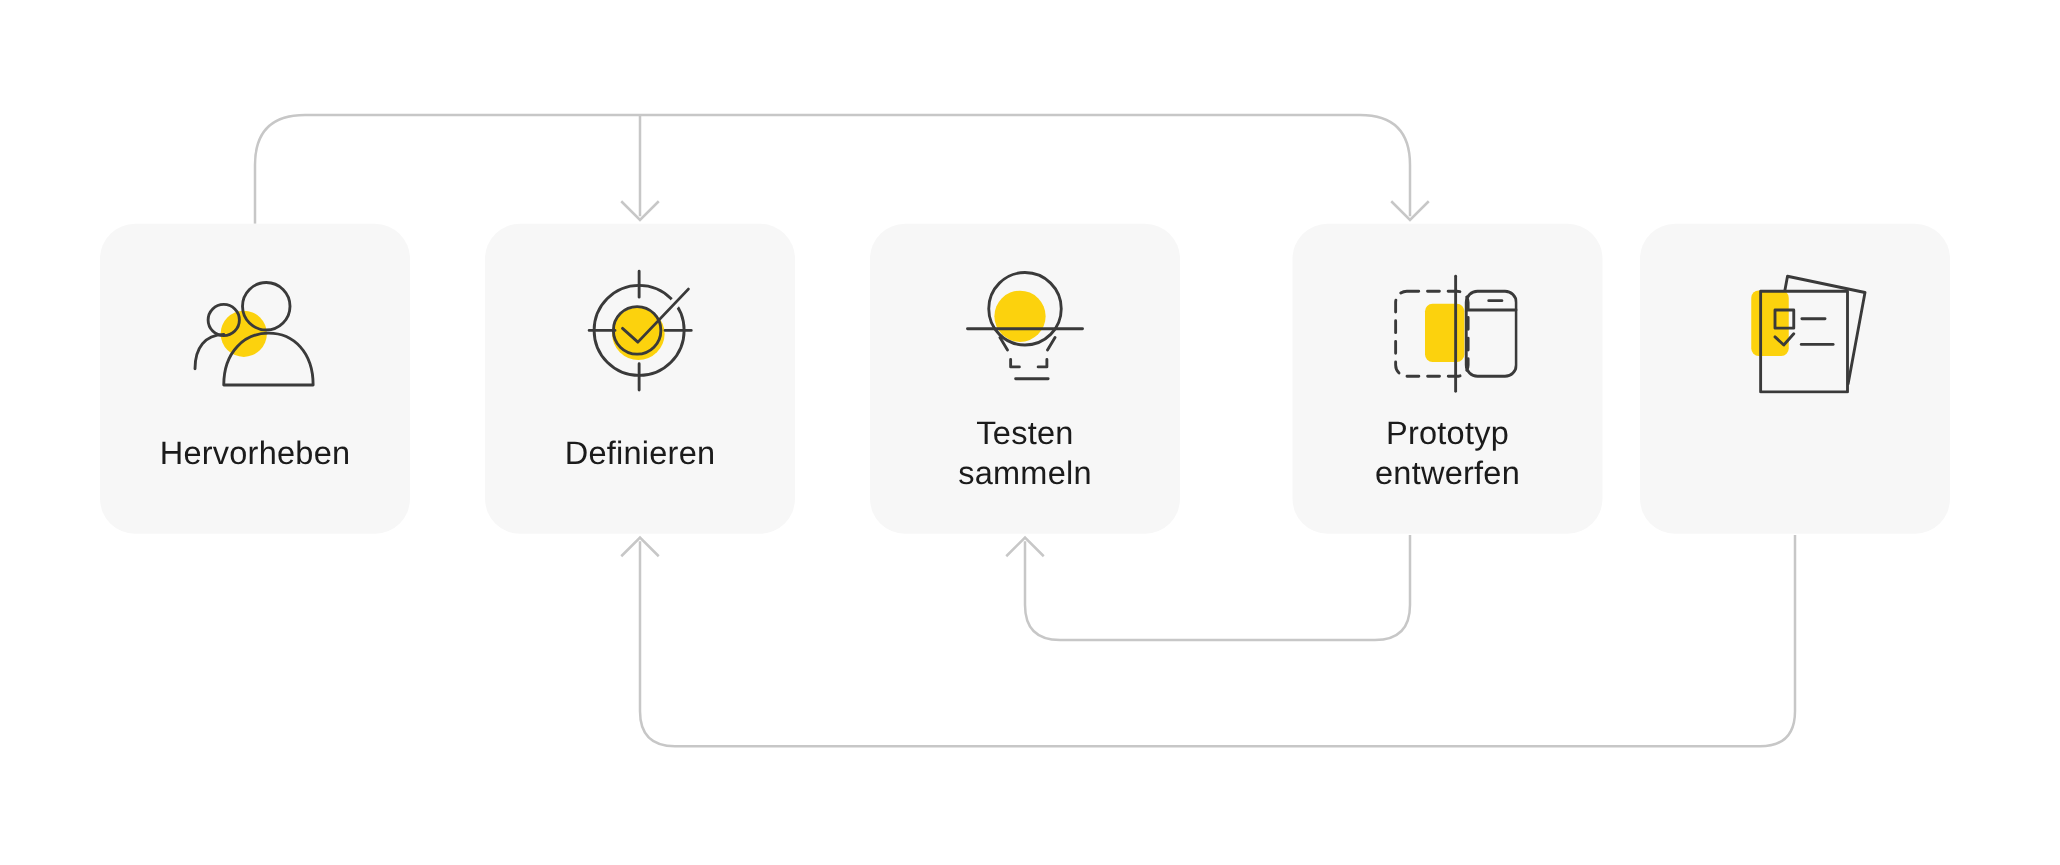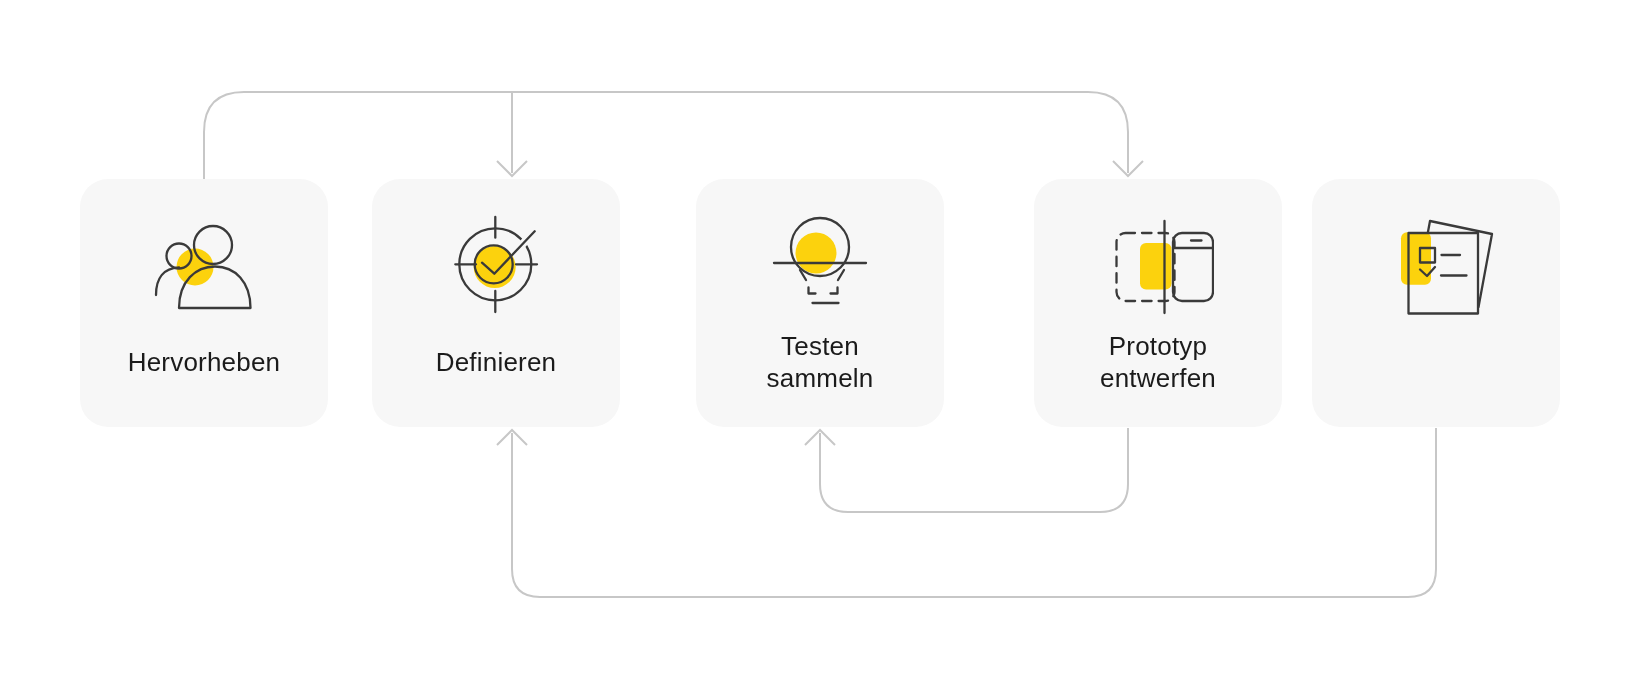--- a/index.html
+++ b/index.html
@@ -11,21 +11,21 @@
     --label-color:#1b1b1b;
   }
   *{margin:0;padding:0;box-sizing:border-box;}
   html,body{width:1648px;height:692px;}
   body{font-family:"Liberation Sans",sans-serif;background:var(--background);overflow:hidden;}
   .canvas{position:relative;width:1648px;height:692px;background:var(--background);}
   .connector-layer{position:absolute;left:0;top:0;width:1648px;height:692px;}
   .connector-layer path{fill:none;stroke:var(--connector-gray);stroke-width:2;}
   .card{position:absolute;top:179px;width:248px;height:248px;background:var(--card-bg);border-radius:28px;}
   .card.c1{left:80px;}
-  .card.c2{left:372px;text-decoration:underline;}
+  .card.c2{left:388px;text-decoration:underline;}
   .card.c3{left:696px;}
   .card.c4{left:1034px;}
   .card.c5{left:1312px;}
   .icon-box{position:absolute;top:36px;left:50%;width:100px;height:100px;margin-left:-50px;}
   .icon-box.shift6{margin-left:-44px;}
   .icon-box.shift12{margin-left:-38px;}
   .icon-box svg{width:100px;height:100px;display:block;}
   .s{fill:none;stroke:var(--icon-stroke);stroke-width:2.3;stroke-linecap:round;stroke-linejoin:round;}
   .y{fill:var(--accent-yellow);stroke:none;}
   .halo{fill:none;stroke:var(--card-bg);stroke-width:8;stroke-linecap:butt;}

